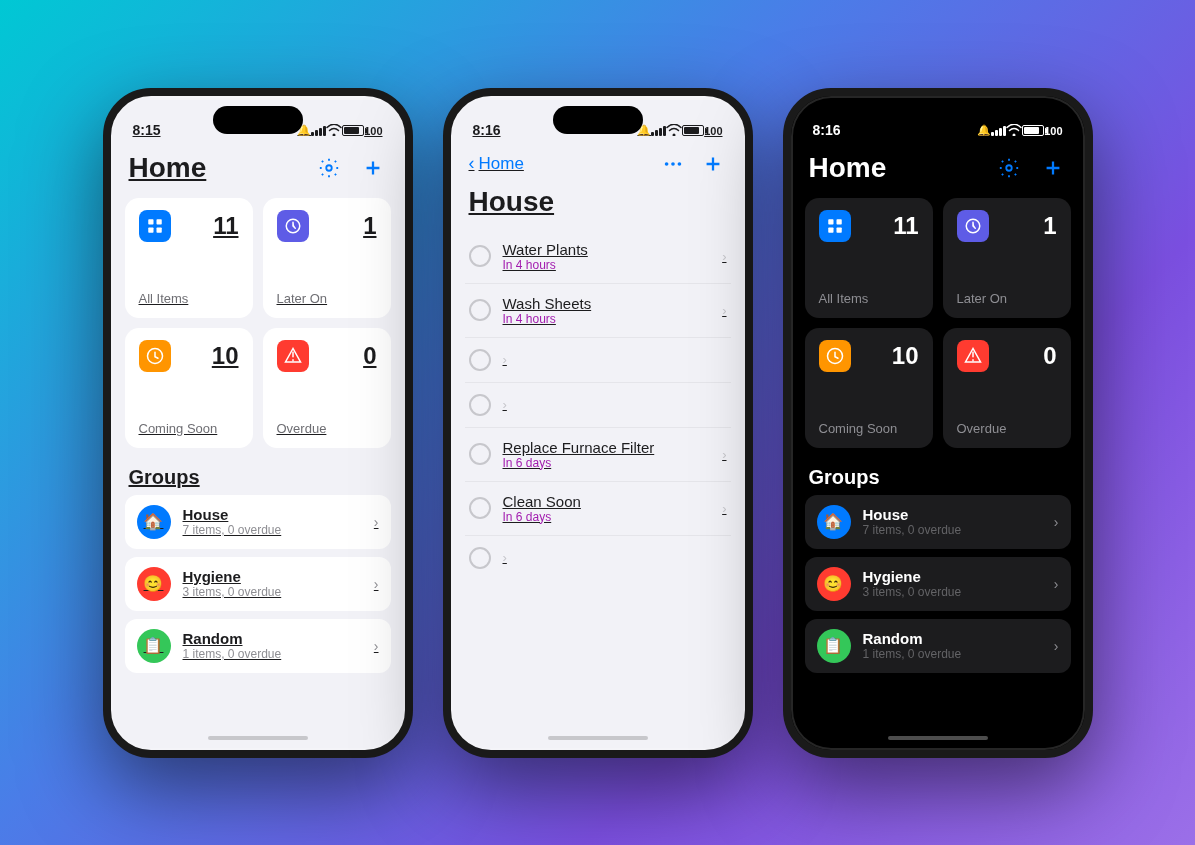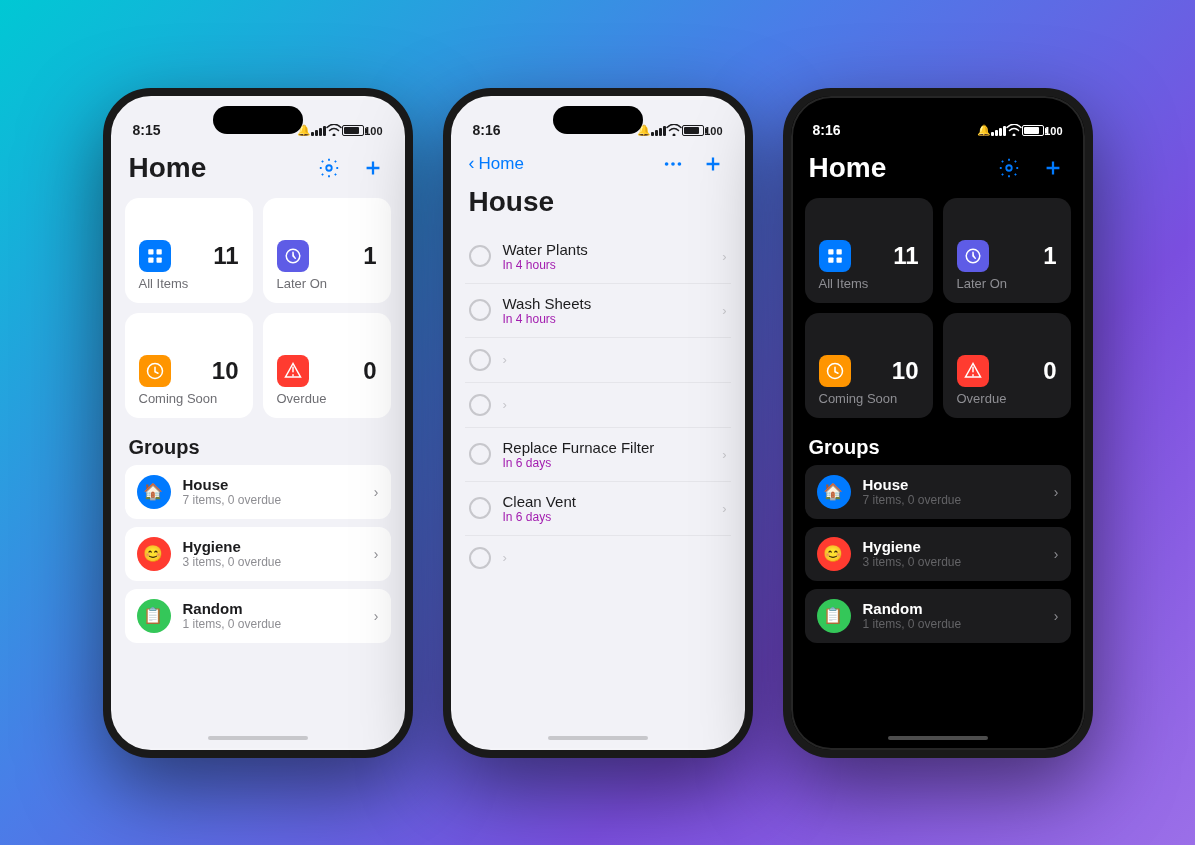--- a/index.html
+++ b/index.html
@@ -77,21 +77,21 @@
 
     
     .phone-content {
       flex: 1;
       display: flex;
       flex-direction: column;
       overflow: hidden;
     }
 
     
-    .screen-light { color: #1c1c1e; }
+    .screen-light { color: #1c1c1e; text-decoration: underline; }
     .screen-dark { color: #fff; }
 
     
     .toolbar {
       display: flex;
       justify-content: space-between;
       align-items: center;
       padding: 8px 18px 4px;
     }
     .toolbar-title { font-size: 28px; font-weight: 700; }
@@ -124,28 +124,28 @@
     }
     .stat-card {
       border-radius: 14px;
       padding: 12px 14px;
       display: flex;
       flex-direction: column;
       gap: 4px;
     }
     .stat-card-light { background: #fff; }
     .stat-card-dark { background: #1c1c1e; }
-    .stat-top { display: flex; justify-content: space-between; align-items: center; margin-top: 30px; }
+    .stat-top { display: flex; justify-content: space-between; align-items: center; }
     .stat-icon {
       width: 32px; height: 32px; border-radius: 8px;
       display: flex; align-items: center; justify-content: center;
       font-size: 18px;
     }
     .stat-number { font-size: 24px; font-weight: 700; }
-    .stat-label { font-size: 13px; font-weight: 500; }
+    .stat-label { font-size: 13px; font-weight: 500; margin-top: 45px; }
     .stat-label-light { color: #6e6e73; }
     .stat-label-dark { color: #8e8e93; }
 
     
     .section-title {
       font-size: 20px; font-weight: 700;
       padding: 8px 18px 6px;
     }
     .group-list { padding: 0 14px; display: flex; flex-direction: column; gap: 8px; }
     .group-item {
@@ -411,21 +411,21 @@
         <div class="list-circle"></div>
         <div class="list-info">
           <div class="list-name">Replace Furnace Filter</div>
           <div class="list-sub">In 6 days</div>
         </div>
         <span class="list-chevron">›</span>
       </div>
       <div class="list-item">
         <div class="list-circle"></div>
         <div class="list-info">
-          <div class="list-name">Clean Vent</div>
+          <div class="list-name">Clean Soon</div>
           <div class="list-sub">In 6 days</div>
         </div>
         <span class="list-chevron">›</span>
       </div>
       <div class="list-item">
         <div class="list-circle"></div>
         <span class="list-chevron">›</span>
       </div>
     </div>
   </div>

